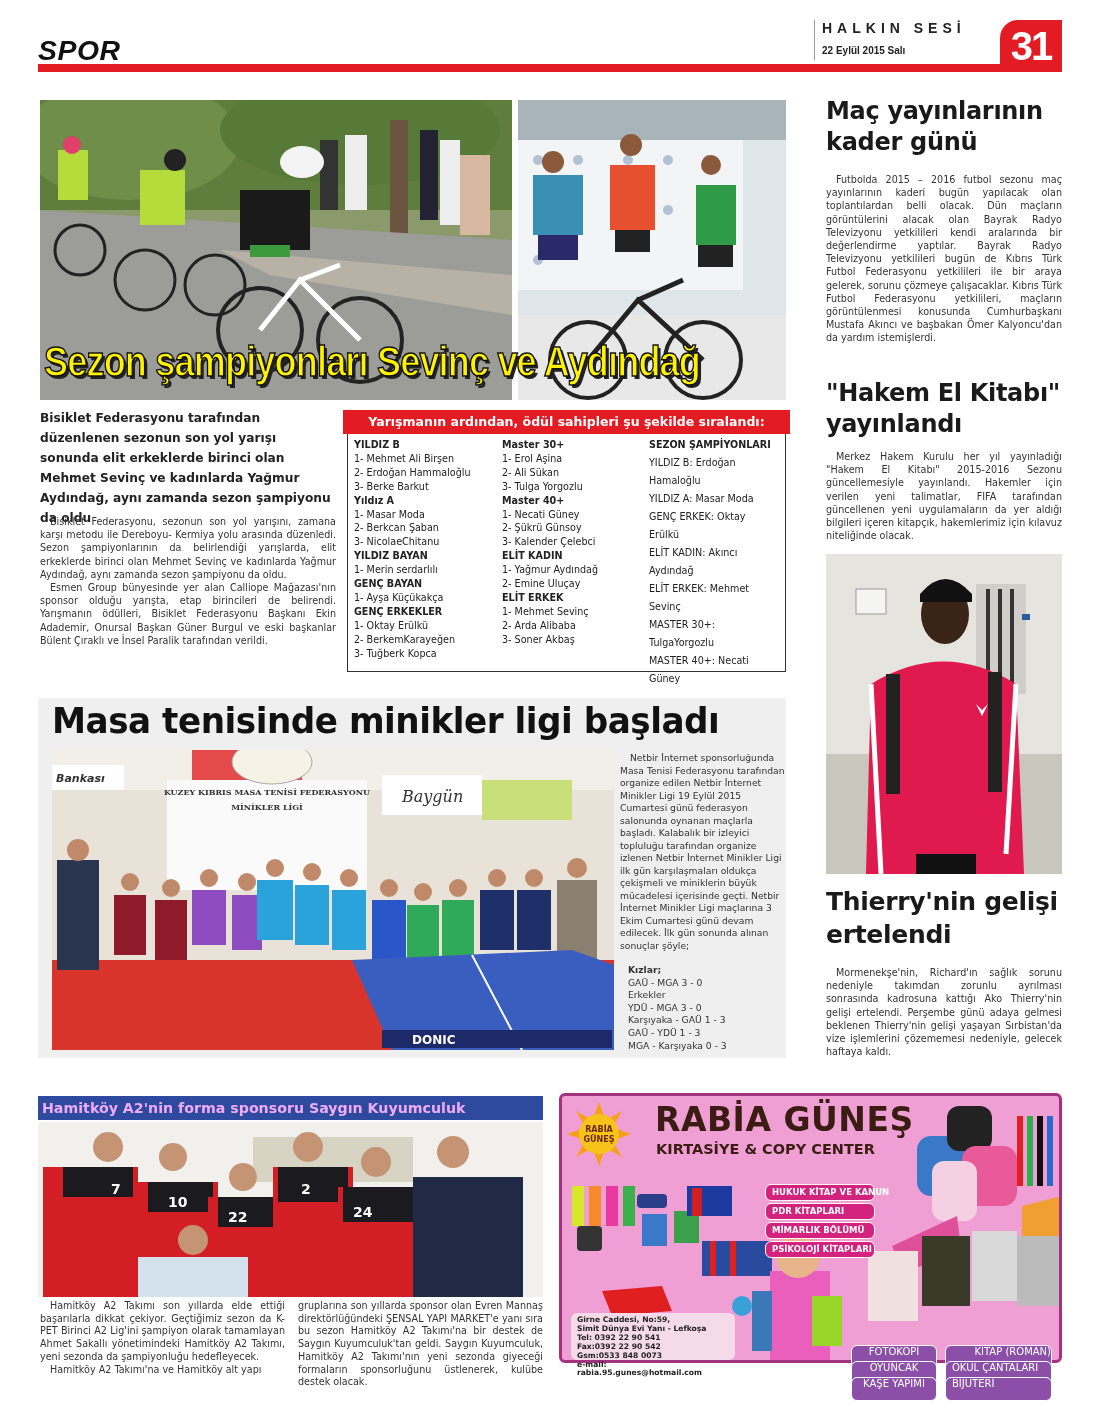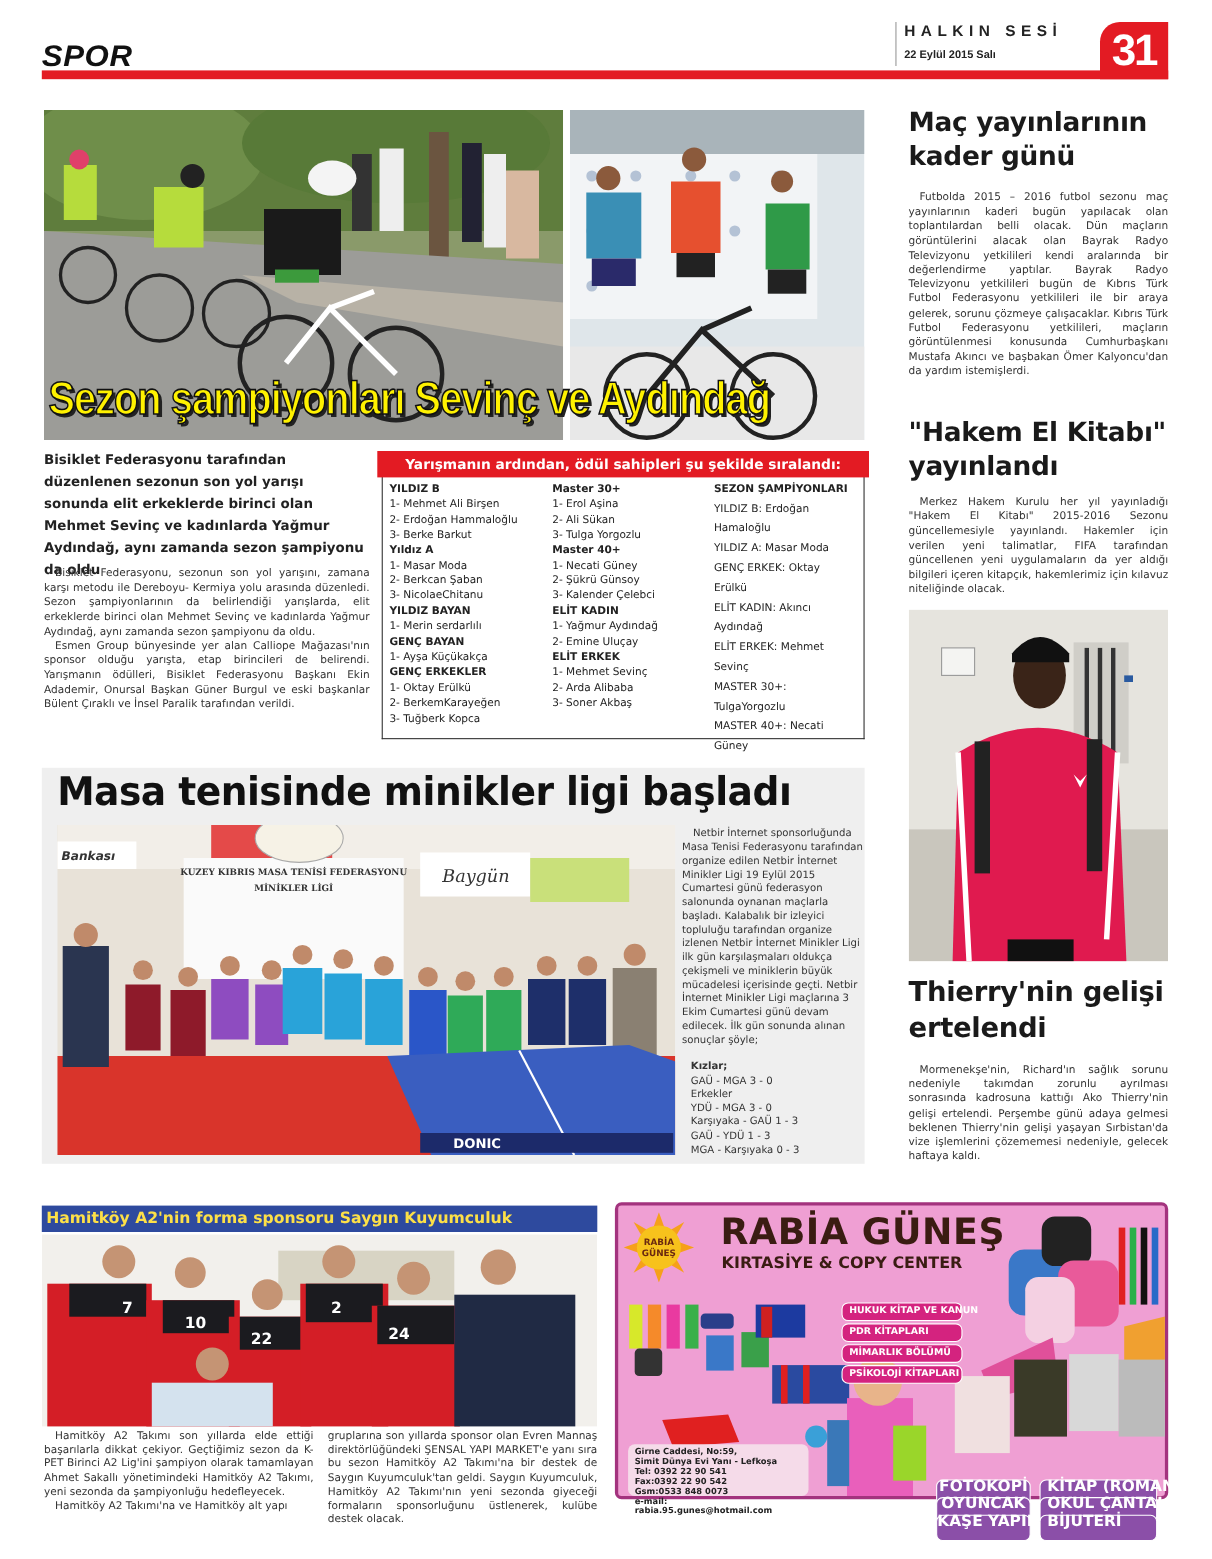--- a/index.html
+++ b/index.html
@@ -35,31 +35,31 @@
 .rcol .cat{font-weight:bold}
 #rcol3{line-height:18px;top:436px}
 
 
 #tt-panel{left:38px;top:698px;width:748px;height:360px;background:#efefef}
 #tt-headline{left:52px;top:700px;font-family:"DejaVu Sans",sans-serif;font-weight:bold;font-size:36px;letter-spacing:-0.5px;color:#111;white-space:nowrap;transform:scaleX(0.95);transform-origin:left top}
 #tt-text{left:620px;top:752px;width:165px;font-family:"DejaVu Sans",sans-serif;font-size:9.2px;line-height:12.5px;color:#333}
 #tt-results{left:628px;top:964px;width:160px;font-family:"DejaVu Sans",sans-serif;font-size:9.2px;line-height:12.6px;color:#333}
 
 
-#hamit-headline{left:38px;top:1096px;width:505px;height:24px;background:#2e4a9e;color:#fde047;font-family:"DejaVu Sans",sans-serif;font-weight:bold;font-size:14.2px;line-height:24px;padding-left:4px;white-space:nowrap}
+#hamit-headline{left:38px;top:1096px;width:505px;height:24px;background:#2e4a9e;color:#f0abfc;font-family:"DejaVu Sans",sans-serif;font-weight:bold;font-size:14.2px;line-height:24px;padding-left:4px;white-space:nowrap}
 .hcol{position:absolute;top:1300px;width:245px;font-family:"DejaVu Sans",sans-serif;font-size:9.6px;line-height:12.7px;color:#333;text-align:justify}
 
 
 #ad{left:559px;top:1093px;width:503px;height:270px;background:#ef9fd3;border:3px solid #a3337e;border-radius:6px;overflow:hidden}
 #ad-sun{left:567px;top:1102px;width:64px;height:64px}
 #ad-brand{left:655px;top:1100px;font-family:"DejaVu Sans",sans-serif;font-weight:bold;font-size:33px;color:#3a1c12;letter-spacing:0.5px;white-space:nowrap}
 #ad-sub{left:656px;top:1141px;font-family:"DejaVu Sans",sans-serif;font-weight:bold;font-size:14.5px;color:#3a1c12;white-space:nowrap}
 .ad-pill{position:absolute;left:765px;width:110px;height:17px;background:#d4237f;border:1.5px solid #fff;border-radius:6px;color:#fff;font-family:"DejaVu Sans",sans-serif;font-weight:bold;font-size:8.5px;line-height:14px;padding-left:6px;white-space:nowrap}
 #ad-address{left:571px;top:1313px;width:164px;height:47px;background:#f5dbe9;border-radius:6px;padding:3px 6px;font-family:"DejaVu Sans",sans-serif;font-weight:bold;font-size:7.6px;line-height:8.9px;color:#222}
-.ad-btn{position:absolute;width:88px;height:24px;background:#8b4fa8;border:1.5px solid #fff;border-radius:6px;color:#fff;font-family:"DejaVu Sans",sans-serif;font-weight:bold;font-size:14px;line-height:11px;text-align:center;white-space:nowrap}
+.ad-btn{position:absolute;width:88px;height:24px;background:#8b4fa8;border:1.5px solid #fff;border-radius:6px;color:#fff;font-family:"DejaVu Sans",sans-serif;font-weight:normal;font-size:10px;line-height:11px;text-align:center;white-space:nowrap}
 </style>
 </head>
 <body>
 
 <div class="abs" id="section-label">SPOR</div>
 <div class="abs" id="header-bar"></div>
 <div class="abs" id="masthead-divider"></div>
 <div class="abs" id="masthead-title">HALKIN SESİ</div>
 <div class="abs" id="masthead-date">22 Eylül 2015 Salı</div>
 <div class="abs" id="page-number-box">31</div>

